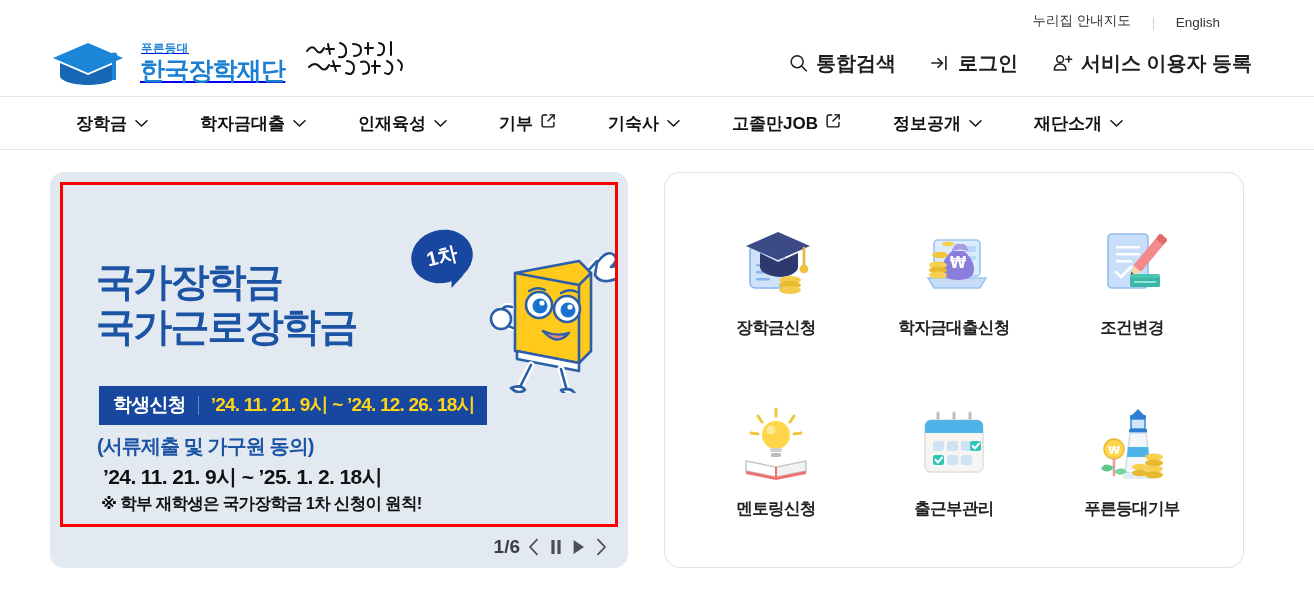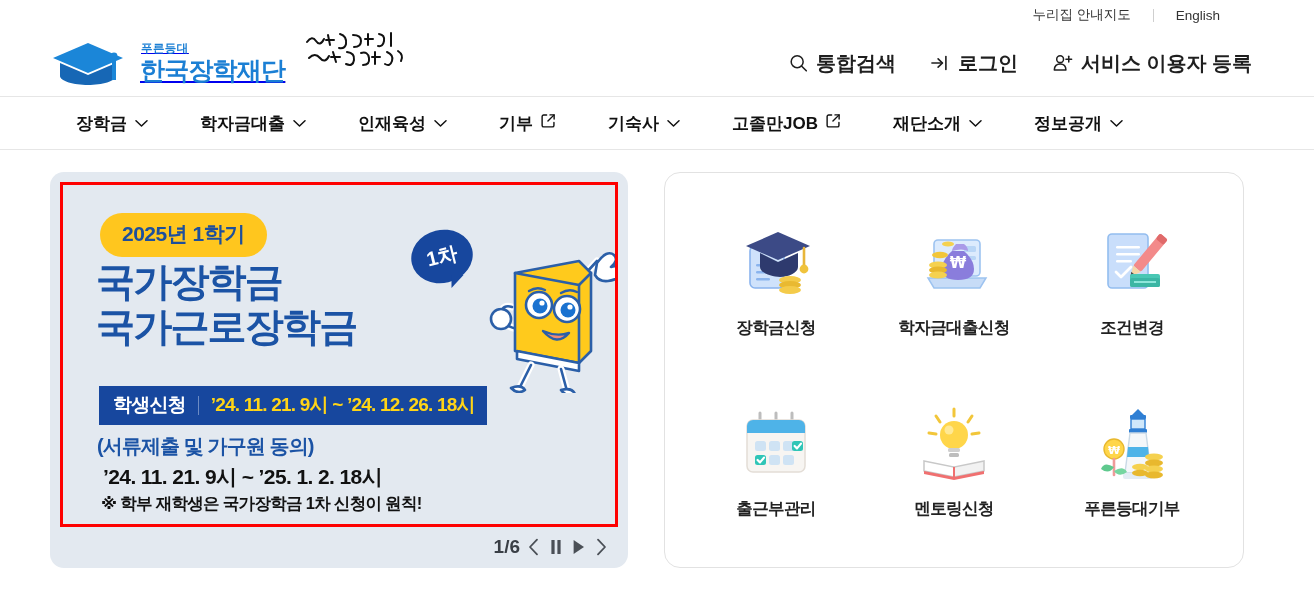--- a/index.html
+++ b/index.html
@@ -10,34 +10,35 @@
     font-family: "Liberation Sans", "DejaVu Sans", sans-serif;
     overflow: hidden;
     color: #1a1a1a;
   }
   .page { position: relative; width: 1314px; height: 613px; }
 
   
   .utility-bar {
     height: 30px;
     display: flex;
-    align-items: center;
+    align-items: flex-end;
     justify-content: flex-end;
     padding-right: 72px;
     gap: 0;
     font-size: 13.5px;
     color: #333;
   }
   .utility-link { color: #333; text-decoration: none; white-space: nowrap; padding: 0 22px; }
   .utility-sep { width: 1px; height: 13px; background: #cfcfcf; }
 
   
   .header {
     height: 66px;
     display: flex;
+    align-items: center;
     position: relative;
     text-decoration: underline;
   }
   .logo-block {
     display: flex; align-items: center; gap: 14px;
     margin-left: 50px;
   }
   .logo-mark { display: flex; align-items: flex-end; gap: 6px; }
   .cap-svg { display: block; }
   .logo-text-wrap { display: flex; flex-direction: column; line-height: 1; }
@@ -334,46 +335,45 @@
           <svg width="15" height="15" viewBox="0 0 16 16" aria-hidden="true">
             <path d="M6 2.2 H2.8 A1.6 1.6 0 0 0 1.2 3.8 V13.2 A1.6 1.6 0 0 0 2.8 14.8 H12.2 A1.6 1.6 0 0 0 13.8 13.2 V10" fill="none" stroke="#111" stroke-width="1.5" stroke-linecap="round"></path>
             <line x1="7.4" y1="8.6" x2="14" y2="2" stroke="#111" stroke-width="1.5" stroke-linecap="round"></line>
             <polyline points="9.6,2 14,2 14,6.4" fill="none" stroke="#111" stroke-width="1.5" stroke-linecap="round" stroke-linejoin="round"></polyline>
           </svg>
         </span>
       </a>
 
 
       <a class="nav-item" href="#">
+        <span>정보공개</span>
+        <span class="chev">
+          <svg width="13" height="9" viewBox="0 0 13 9" aria-hidden="true">
+              <polyline points="1,1.8 6.5,7 12,1.8" fill="none" stroke="#111" stroke-width="1.5" stroke-linecap="round" stroke-linejoin="round"></polyline>
+            </svg>
+        </span>
+      </a>
+
+      <a class="nav-item" href="#">
         <span>재단소개</span>
         <span class="chev">
           <svg width="13" height="9" viewBox="0 0 13 9" aria-hidden="true">
               <polyline points="1,1.8 6.5,7 12,1.8" fill="none" stroke="#111" stroke-width="1.5" stroke-linecap="round" stroke-linejoin="round"></polyline>
             </svg>
         </span>
       </a>
 
-      <a class="nav-item" href="#">
-        <span>정보공개</span>
-        <span class="chev">
-          <svg width="13" height="9" viewBox="0 0 13 9" aria-hidden="true">
-              <polyline points="1,1.8 6.5,7 12,1.8" fill="none" stroke="#111" stroke-width="1.5" stroke-linecap="round" stroke-linejoin="round"></polyline>
-            </svg>
-        </span>
-      </a>
-
     </div>
   </nav>
 
   <div class="main">
 
     <section class="banner-panel">
       <div class="banner-img">
 
-        <div class="pill">2025년 1학기</div>
 
         <div class="headline">국가장학금
 국가근로장학금</div>
 
         <div class="bubble">1차</div>
 
         <span class="mascot">
           <svg width="148" height="160" viewBox="0 0 148 160" aria-hidden="true">
             <g stroke="#2b5fa8" stroke-width="2.6" stroke-linejoin="round" stroke-linecap="round">
 
@@ -502,20 +502,43 @@
               <rect x="51" y="8" width="10" height="7" rx="2" fill="#e06a6a"></rect>
               <polygon points="51,50 61,50 56,60" fill="#f6d7a8"></polygon>
               <polygon points="53.5,56 58.5,56 56,60" fill="#4a4a4a"></polygon>
             </g>
             <rect x="40" y="52" width="30" height="13" rx="2" fill="#49c7b4"></rect>
             <rect x="40" y="56" width="30" height="9" rx="2" fill="#3bb6a4"></rect>
             <rect x="44" y="59" width="22" height="2" fill="#8de6da"></rect>
           </svg>
         </span>
         <span class="quick-label">조건변경</span>
+      </a>
+
+      <a class="quick-item" href="#">
+        <span class="quick-icon">
+          <svg width="84" height="84" viewBox="0 0 84 84" aria-hidden="true">
+            <g stroke="#f2c63a" stroke-width="3" stroke-linecap="round">
+              <line x1="42" y1="6" x2="42" y2="13"></line>
+              <line x1="24" y1="13" x2="28" y2="19"></line>
+              <line x1="60" y1="13" x2="56" y2="19"></line>
+              <line x1="17" y1="30" x2="24" y2="31"></line>
+              <line x1="67" y1="30" x2="60" y2="31"></line>
+            </g>
+            <circle cx="42" cy="32" r="14" fill="#ffd64a"></circle>
+            <circle cx="37" cy="27" r="4.5" fill="#ffe995"></circle>
+            <rect x="36" y="45" width="12" height="4" rx="1.6" fill="#cfcfcf"></rect>
+            <rect x="37" y="50" width="10" height="4" rx="1.6" fill="#bdbdbd"></rect>
+            <path d="M12 58 L42 64 L42 74 L12 68 Z" fill="#ffffff" stroke="#c8c8c8" stroke-width="1.5"></path>
+            <path d="M72 58 L42 64 L42 74 L72 68 Z" fill="#f2f2f2" stroke="#c8c8c8" stroke-width="1.5"></path>
+            <line x1="42" y1="64" x2="42" y2="74" stroke="#f07070" stroke-width="2"></line>
+            <path d="M12 68 L42 74 L72 68 L72 71 L42 77 L12 71 Z" fill="#f07070"></path>
+          </svg>
+        </span>
+        <span class="quick-label">멘토링신청</span>
       </a>
 
       <a class="quick-item" href="#">
         <span class="quick-icon">
           <svg width="84" height="84" viewBox="0 0 84 84" aria-hidden="true">
             <g stroke="#bdbdbd" stroke-width="3" stroke-linecap="round">
               <line x1="26" y1="10" x2="26" y2="20"></line>
               <line x1="42" y1="10" x2="42" y2="20"></line>
               <line x1="58" y1="10" x2="58" y2="20"></line>
             </g>
@@ -528,43 +551,20 @@
               <rect x="35" y="52" width="11" height="10" rx="2.5"></rect>
               <rect x="49" y="52" width="11" height="10" rx="2.5"></rect>
             </g>
             <rect x="21" y="52" width="11" height="10" rx="2.5" fill="#2fc5b7"></rect>
             <polyline points="23.6,57 26,59.4 30,54.6" fill="none" stroke="#ffffff" stroke-width="2.2" stroke-linecap="round" stroke-linejoin="round"></polyline>
             <rect x="58" y="38" width="11" height="10" rx="2.5" fill="#2fc5b7"></rect>
             <polyline points="60.6,43 63,45.4 67,40.6" fill="none" stroke="#ffffff" stroke-width="2.2" stroke-linecap="round" stroke-linejoin="round"></polyline>
           </svg>
         </span>
         <span class="quick-label">출근부관리</span>
-      </a>
-
-      <a class="quick-item" href="#">
-        <span class="quick-icon">
-          <svg width="84" height="84" viewBox="0 0 84 84" aria-hidden="true">
-            <g stroke="#f2c63a" stroke-width="3" stroke-linecap="round">
-              <line x1="42" y1="6" x2="42" y2="13"></line>
-              <line x1="24" y1="13" x2="28" y2="19"></line>
-              <line x1="60" y1="13" x2="56" y2="19"></line>
-              <line x1="17" y1="30" x2="24" y2="31"></line>
-              <line x1="67" y1="30" x2="60" y2="31"></line>
-            </g>
-            <circle cx="42" cy="32" r="14" fill="#ffd64a"></circle>
-            <circle cx="37" cy="27" r="4.5" fill="#ffe995"></circle>
-            <rect x="36" y="45" width="12" height="4" rx="1.6" fill="#cfcfcf"></rect>
-            <rect x="37" y="50" width="10" height="4" rx="1.6" fill="#bdbdbd"></rect>
-            <path d="M12 58 L42 64 L42 74 L12 68 Z" fill="#ffffff" stroke="#c8c8c8" stroke-width="1.5"></path>
-            <path d="M72 58 L42 64 L42 74 L72 68 Z" fill="#f2f2f2" stroke="#c8c8c8" stroke-width="1.5"></path>
-            <line x1="42" y1="64" x2="42" y2="74" stroke="#f07070" stroke-width="2"></line>
-            <path d="M12 68 L42 74 L72 68 L72 71 L42 77 L12 71 Z" fill="#f07070"></path>
-          </svg>
-        </span>
-        <span class="quick-label">멘토링신청</span>
       </a>
 
       <a class="quick-item" href="#">
         <span class="quick-icon">
           <svg width="84" height="84" viewBox="0 0 84 84" aria-hidden="true">
             <polygon points="48,6 54,12 42,12" fill="#2f7fd4"></polygon>
             <rect x="40" y="12" width="16" height="4" rx="1" fill="#2f7fd4"></rect>
             <rect x="41" y="16" width="14" height="10" fill="#cfe7fa" stroke="#2f7fd4" stroke-width="1.4"></rect>
             <rect x="39" y="26" width="18" height="4" rx="1" fill="#2f7fd4"></rect>
             <path d="M40 30 L35 70 L61 70 L56 30 Z" fill="#f4f7fa" stroke="#c9d9e6" stroke-width="1.4"></path>

